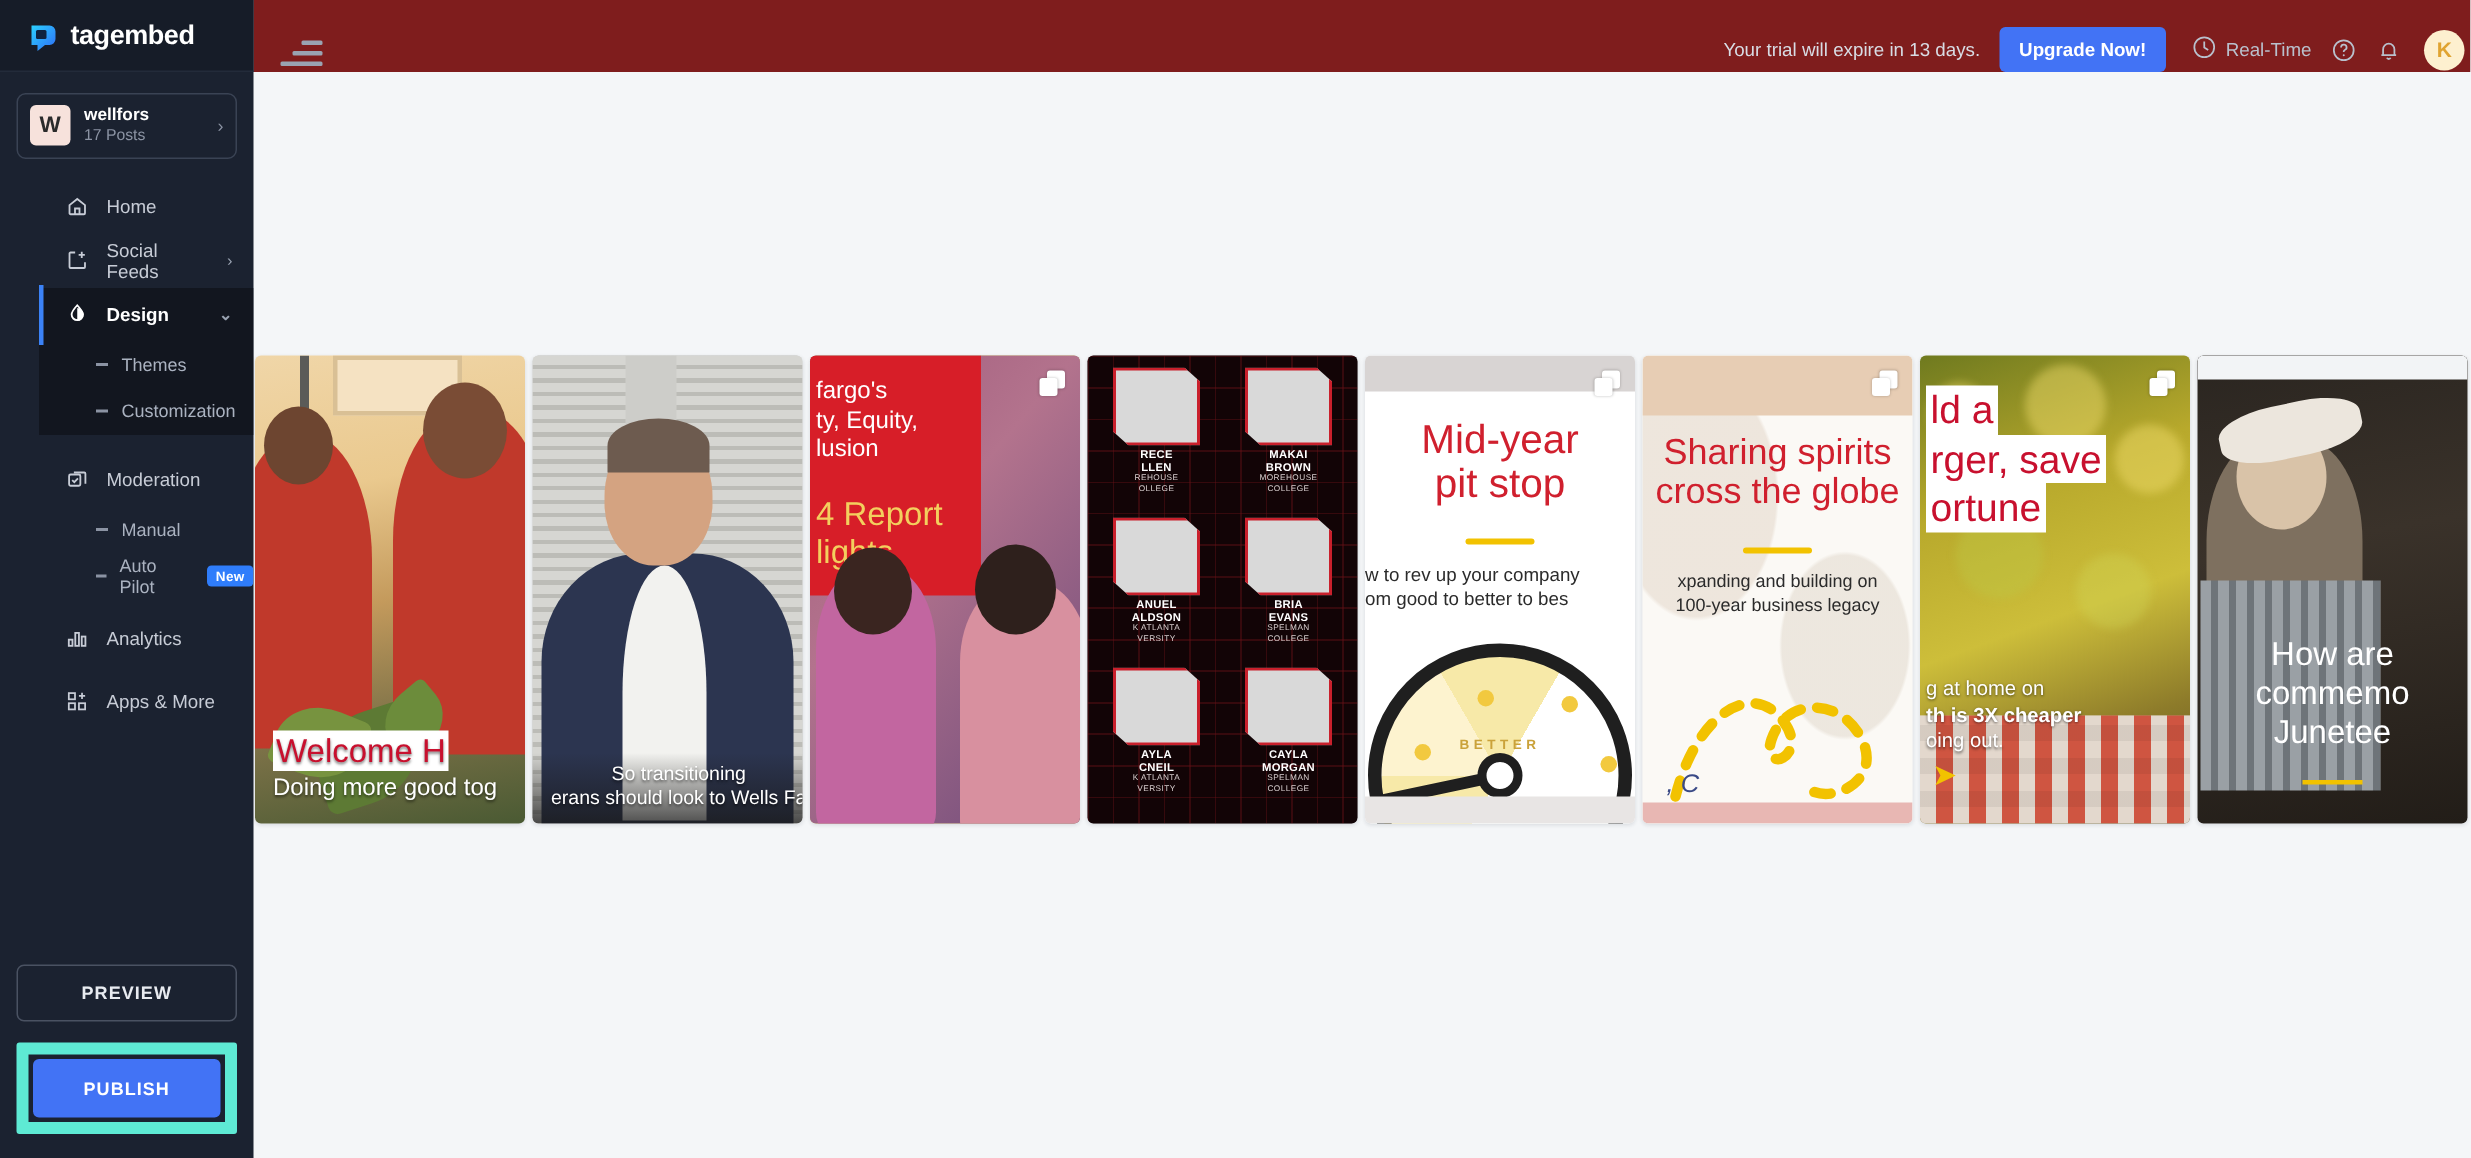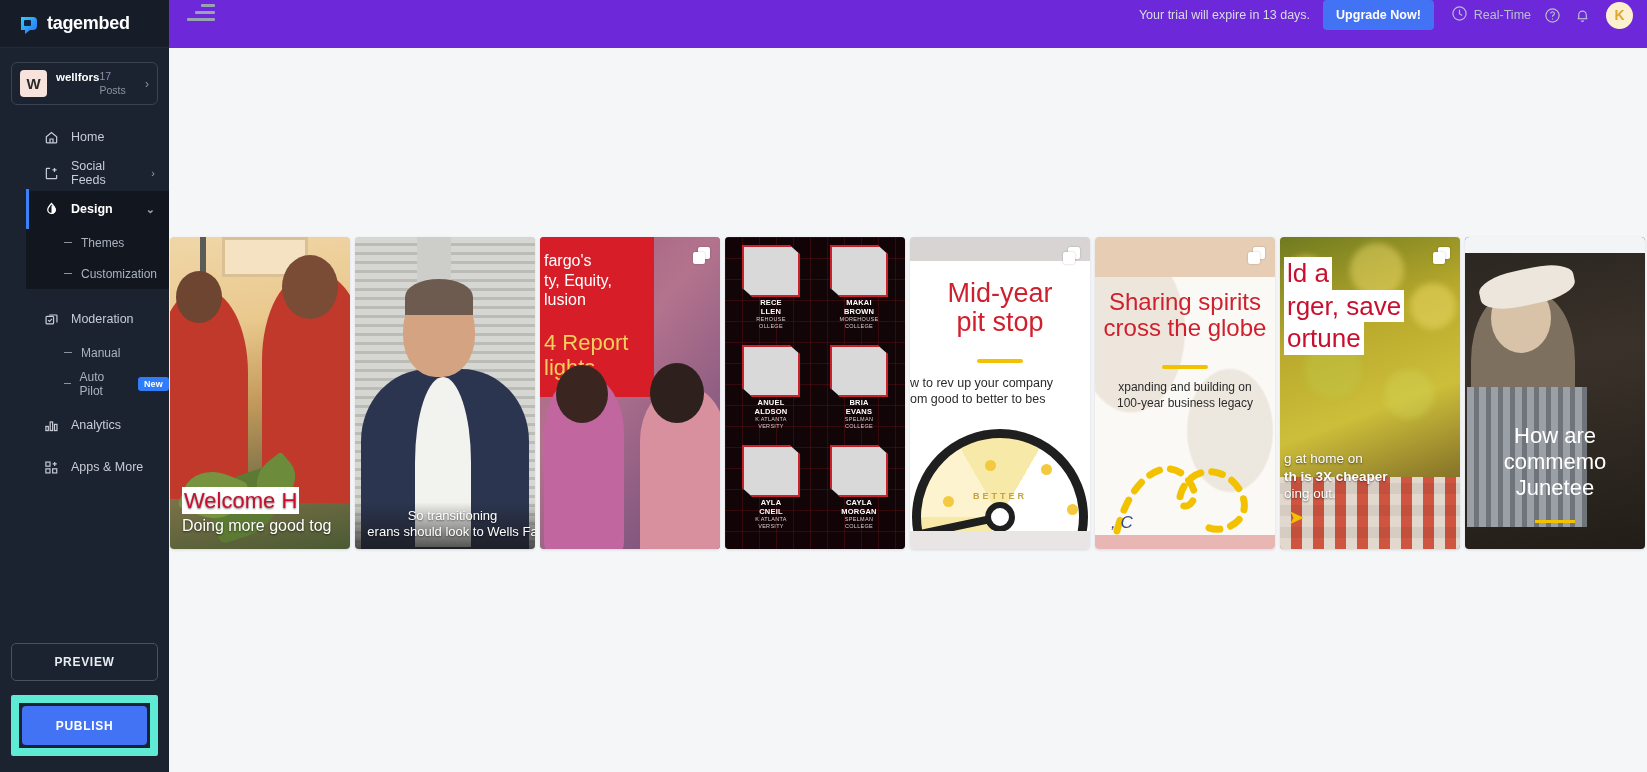--- a/index.html
+++ b/index.html
@@ -26,21 +26,21 @@
   .logo-text { color:#fff; font-size:18px; font-weight:700; letter-spacing:-.3px; }
 
   .acct-box {
     margin:14px 11px 0 11px; border:1px solid #3a4354; border-radius:6px;
     display:flex; align-items:center; padding:7px 8px; gap:9px; cursor:pointer;
   }
   .acct-avatar {
     width:27px;height:27px;border-radius:4px;background:#f7e2dc;color:#2b2b2b;
     display:flex;align-items:center;justify-content:center;font-size:15px;font-weight:600;flex:0 0 27px;
   }
-  .acct-meta { display:flex;flex-direction:row; line-height:1.25; flex:1 1 auto; min-width:0;}
+  .acct-meta { display:flex;flex-direction:column; line-height:1.25; flex:1 1 auto; min-width:0;}
   .acct-name { color:#ffffff; font-size:11.5px; font-weight:700; }
   .acct-sub { color:#8b93a3; font-size:10.5px; }
   .acct-chev { color:#8b93a3; font-size:12px; flex:0 0 auto;}
 
   .nav { margin-top:14px; flex:1 1 auto; overflow:hidden;padding-left:26px; }
   .nav-item {
     display:flex; align-items:center; gap:12px; height:36px;
     padding-left:18px; color:#c7ccd6; font-size:12.5px; cursor:pointer;
     position:relative;
   }
@@ -72,22 +72,22 @@
   .publish-hl { border:8px solid #5eead4; border-radius:2px; margin-top:14px; padding:3px; }
   .btn-publish {
     width:100%; height:39px; border:0; border-radius:4px;
     background:#4273f5; color:#ffffff; font-size:12px; font-weight:700;
     letter-spacing:.7px; cursor:pointer; font-family:inherit;
   }
 
   
   .main { flex:1 1 auto; position:relative; height:772px; background:#f4f6f8; }
   .topbar {
-    height:48px; background:#6d28d9; display:flex; align-items:flex-start;
-    padding:0 14px 0 18px;
+    height:48px; background:#7f1d1d; display:flex; align-items:flex-end;
+    padding:0 4px 0 18px;
   }
   .hamburger { display:flex; flex-direction:column; gap:4px; align-items:flex-end; cursor:pointer; width:28px; padding:4px 0;}
   .hamburger i { display:block; height:3px; background:#9aa3b2; border-radius:1px; }
   .hamburger i:nth-child(1){ width:14px; }
   .hamburger i:nth-child(2){ width:20px; }
   .hamburger i:nth-child(3){ width:28px; }
 
   .top-right { margin-left:auto; display:flex; align-items:center; gap:13px; }
   .trial-text { color:#d8dce4; font-size:12.5px; }
   .btn-upgrade {

